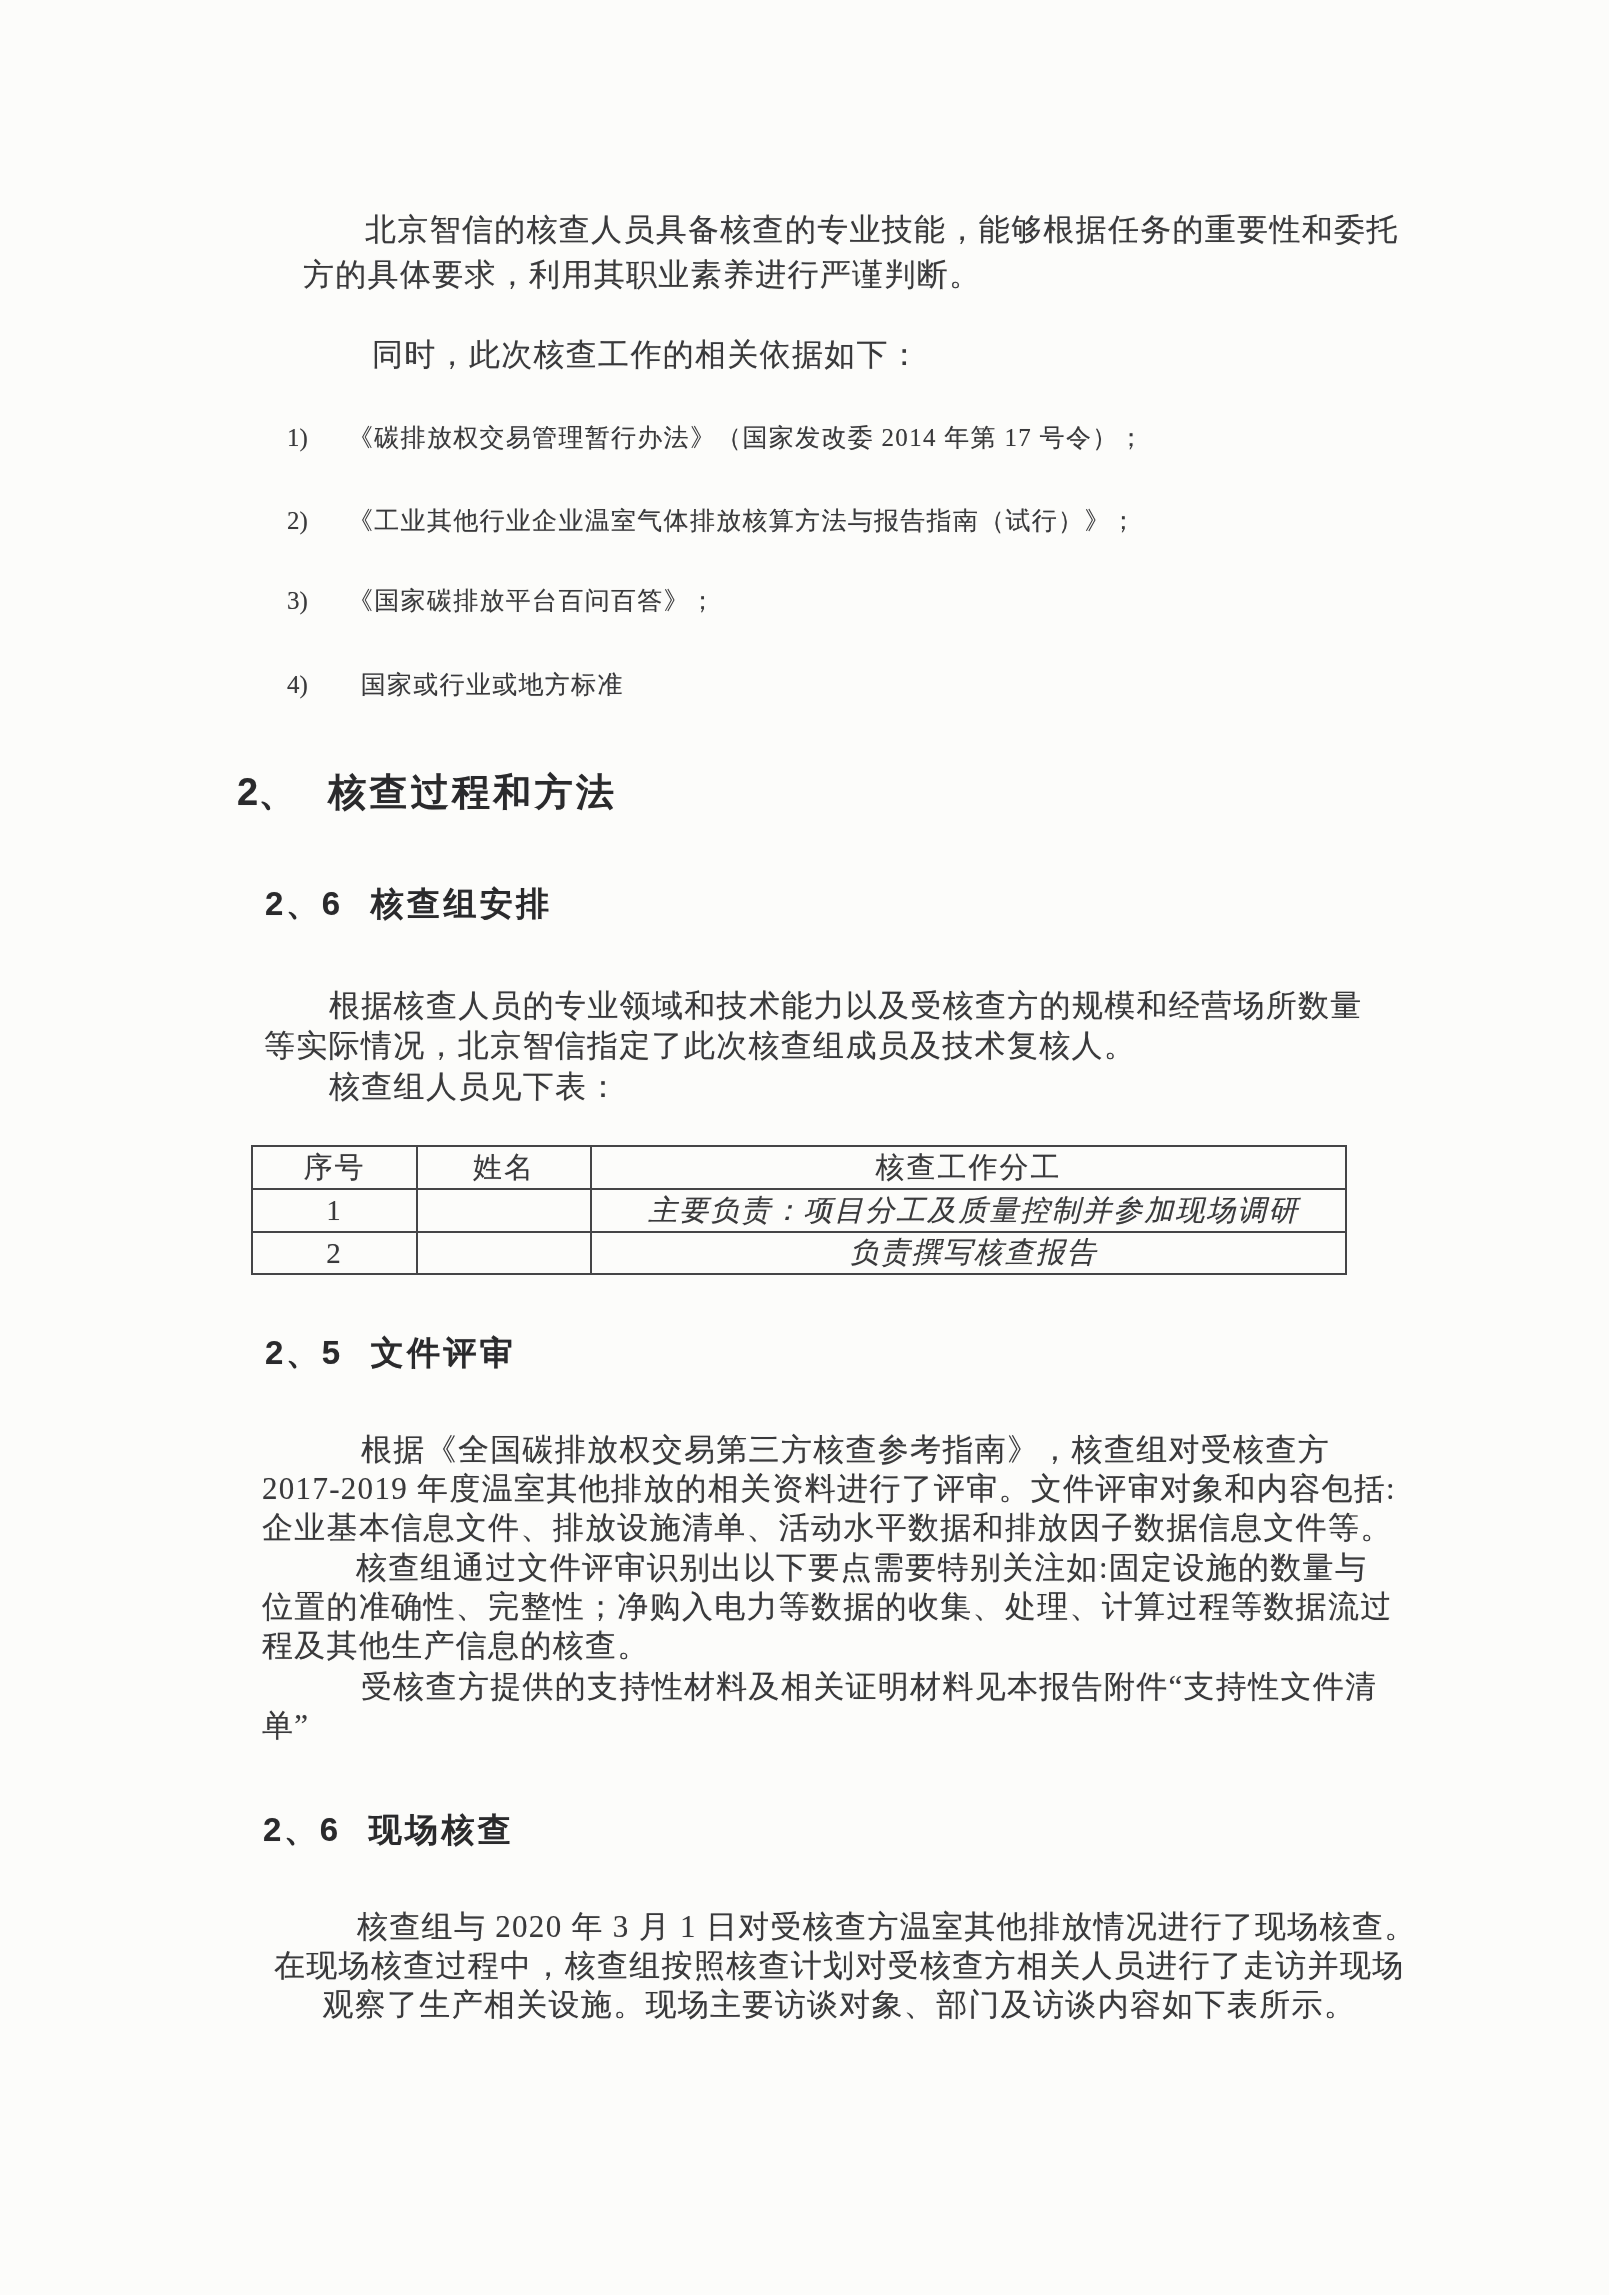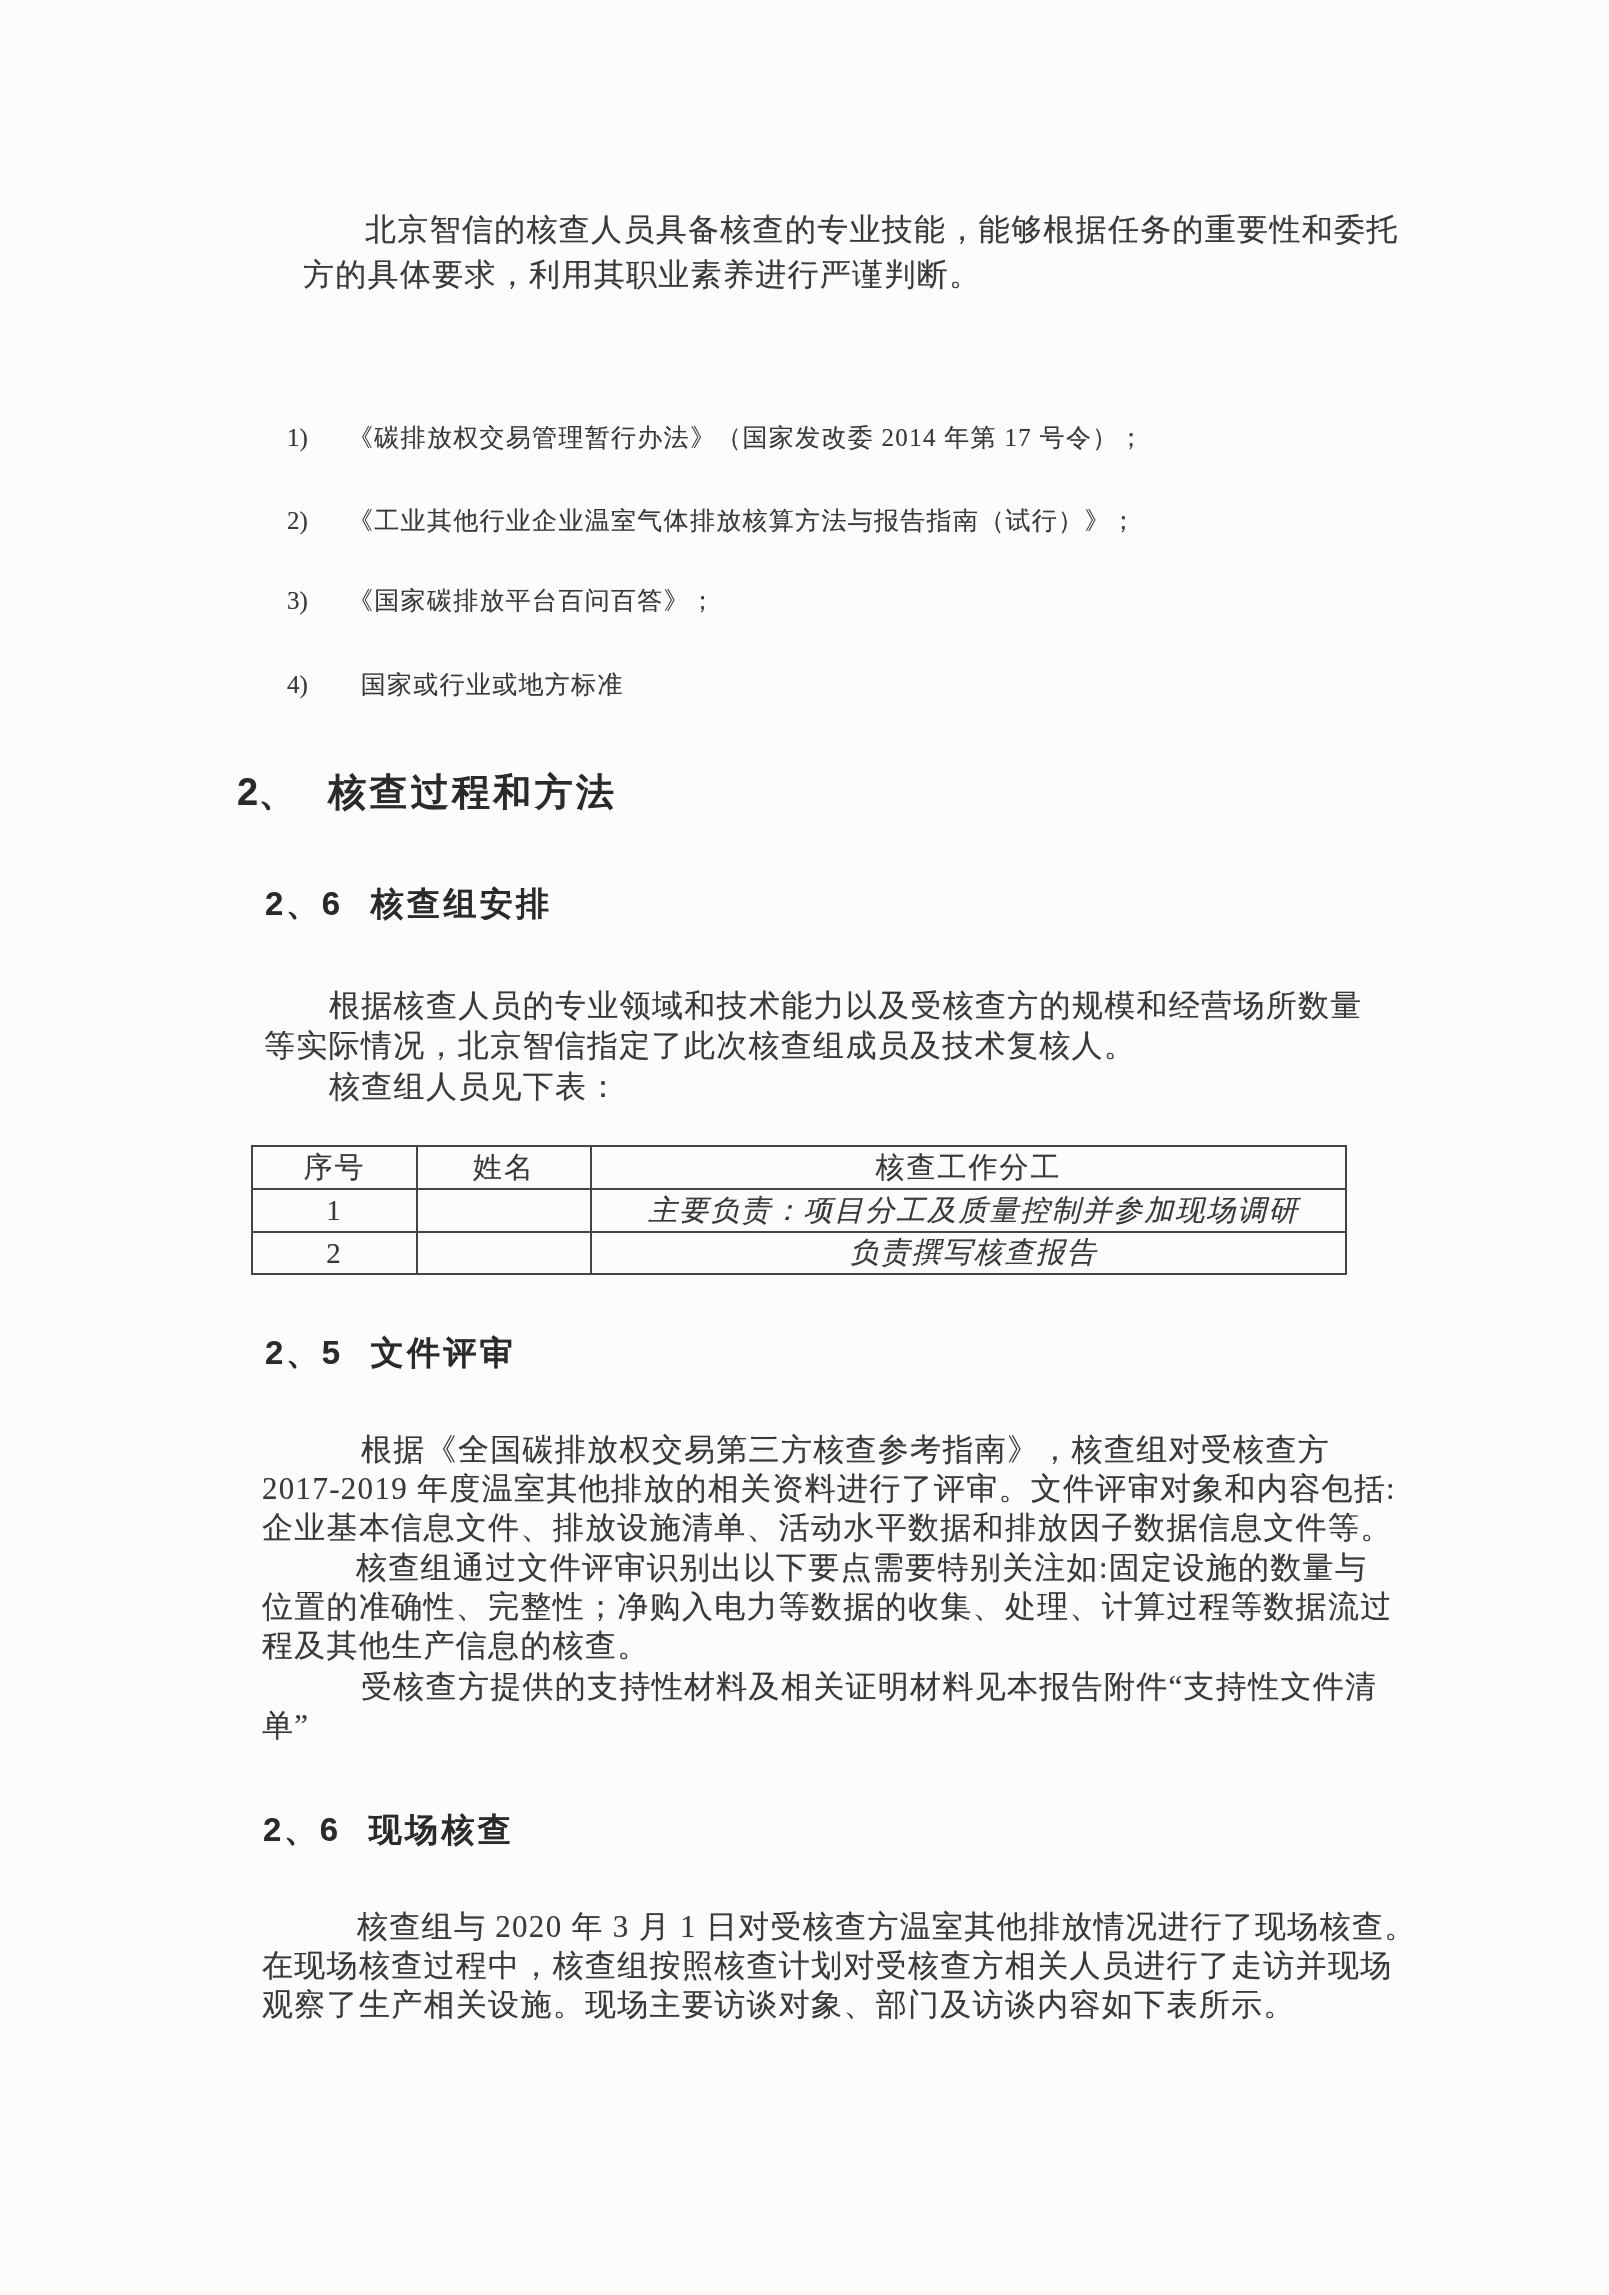--- a/index.html
+++ b/index.html
@@ -76,30 +76,31 @@
   .team-table .hrow th { height:43px; }
   .team-table .r1 td   { height:43px; }
   .team-table .r2 td   { height:41px; }
   .team-table .c1 { width:165px; }
   .team-table .c2 { width:174px; }
   .team-table .duty { text-align:center; padding-left:10.7px;font-style:italic; }
 
   .p-s25a { top:1430px; left:262px; text-indent:99px; line-height:39px; }
   .p-s25b { top:1548px; left:262px; text-indent:94px; line-height:39px; }
   .p-s25c { top:1667px; left:262px; text-indent:99px; line-height:39px; }
-  .p-s26a { top:1907px; left:262px; text-indent:95px; line-height:39px; }
+  .p-s26a { top:1907px; left:262px; text-indent:95px; line-height:39px;text-align:center; }
 </style>
 </head>
 <body>
 
 <div class="page">
 
   <div class="para p-intro1">北京智信的核查人员具备核查的专业技能，能够根据任务的重要性和委托
 方的具体要求，利用其职业素养进行严谨判断。</div>
 
+  <div class="para p-intro2">同时，此次核查工作的相关依据如下：</div>
 
   <div class="li li-1"><span class="num">1)</span><span class="txt">《碳排放权交易管理暂行办法》（国家发改委 2014 年第 17 号令）；</span></div>
   <div class="li li-2"><span class="num">2)</span><span class="txt">《工业其他行业企业温室气体排放核算方法与报告指南（试行）》；</span></div>
   <div class="li li-3"><span class="num">3)</span><span class="txt">《国家碳排放平台百问百答》；</span></div>
   <div class="li li-4"><span class="num">4)</span><span class="txt">国家或行业或地方标准</span></div>
 
   <div class="heading h-main"><span class="h-num">2、</span><span class="h-title">核查过程和方法</span></div>
 
   <div class="heading h-sub h-24"><span class="h-num">2、6</span><span class="h-title">核查组安排</span></div>
 

